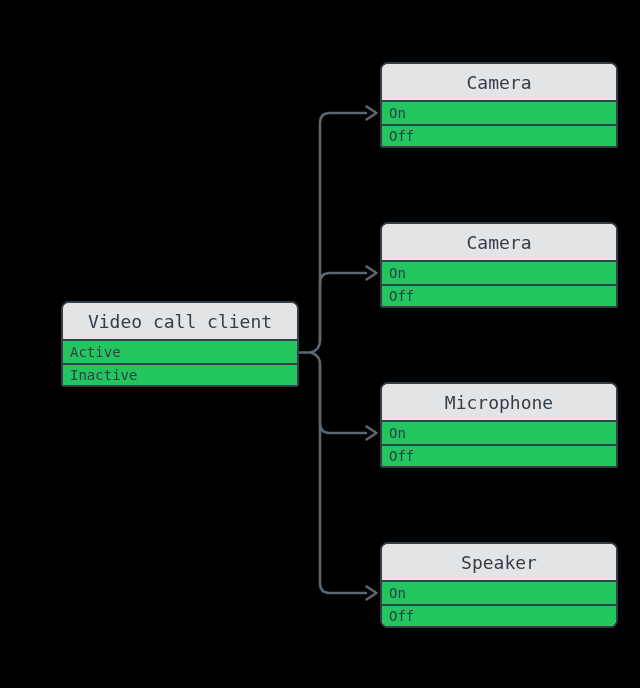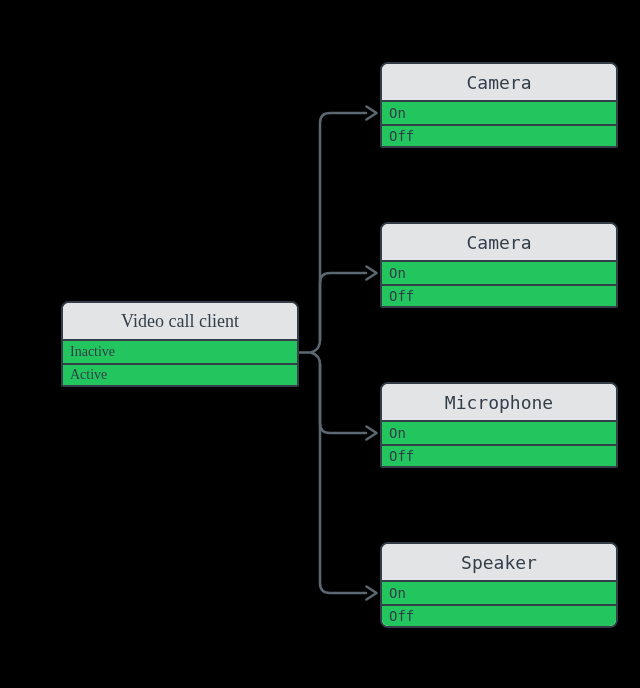--- a/index.html
+++ b/index.html
@@ -43,21 +43,21 @@
     align-items:center;
     padding:0 7px;
     font-size:14px;
     color:#333e48;
     box-sizing:border-box;
   }
   .node-row + .node-row{
     border-top:2px solid #333e48;
   }
   
-  .node-source{left:61px;top:301px;font-family:Liberation Serif, serif;}
+  .node-source{left:61px;top:301px;}
   .node-camera{left:380px;top:62px;}
   .node-display{left:380px;top:222px;}
   .node-microphone{left:380px;top:382px;}
   .node-speaker{left:380px;top:542px;border-radius:8px;}
 </style>
 </head>
 <body>
 
 <div class="canvas">
 
@@ -75,22 +75,22 @@
 
     <path d="M320,364.5 V423 Q320,433 330,433 H366"></path>
     <path d="M366.5,426.5 L376.5,433 L366.5,439.5"></path>
 
     <path d="M320,364.5 V583 Q320,593 330,593 H366"></path>
     <path d="M366.5,586.5 L376.5,593 L366.5,599.5"></path>
   </svg>
 
   <div class="node node-source">
     <div class="node-header">Video call client</div>
+    <div class="node-row">Active</div>
     <div class="node-row">Inactive</div>
-    <div class="node-row">Active</div>
   </div>
 
   <div class="node node-camera">
     <div class="node-header">Camera</div>
     <div class="node-row">On</div>
     <div class="node-row">Off</div>
   </div>
 
   <div class="node node-display">
     <div class="node-header">Camera</div>

